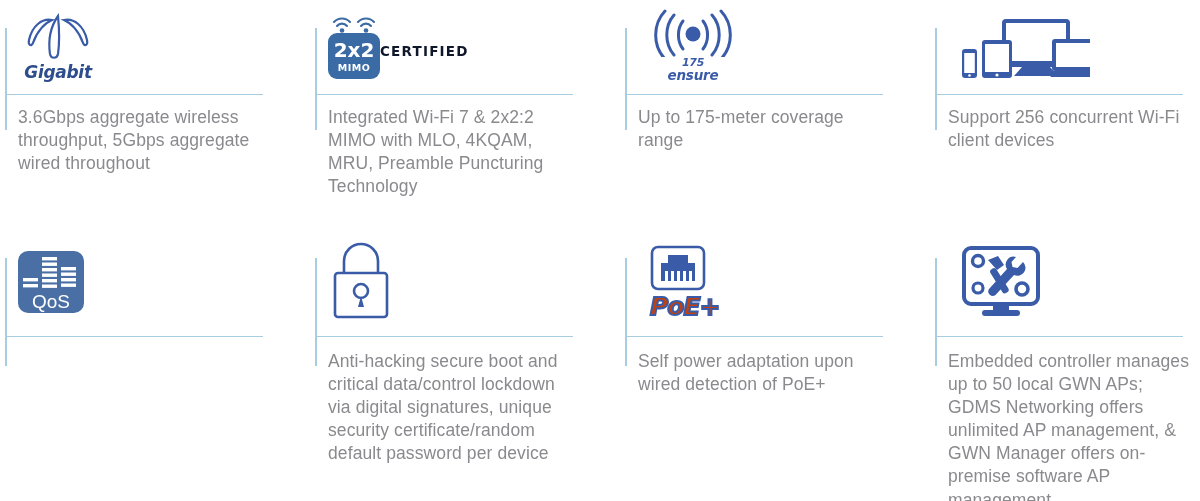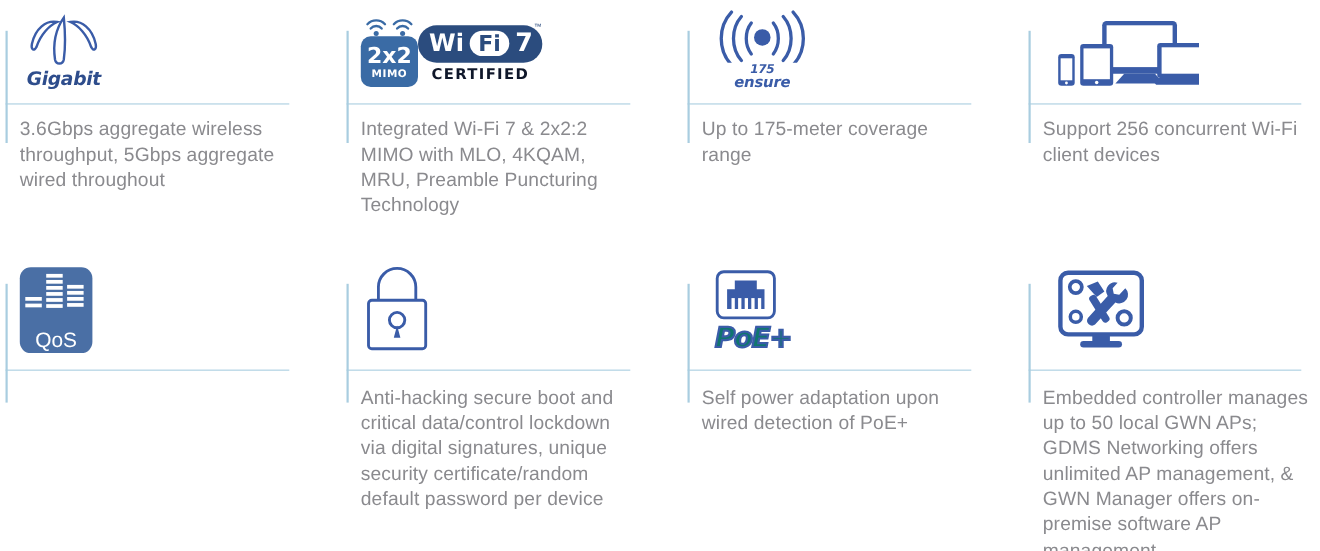--- a/index.html
+++ b/index.html
@@ -131,31 +131,31 @@
     font-family: "DejaVu Sans", sans-serif; font-style: italic; font-weight: bold;
     font-size: 11px; color: #3a5ca8; line-height: 1; letter-spacing: -.3px;
   }
   .meters-word {
     font-family: "DejaVu Sans", sans-serif; font-style: italic; font-weight: bold;
     font-size: 13.5px; color: #3a5ca8; line-height: 1.05; letter-spacing: -.2px;
   }
 
   
   .qos-box {
-    width: 66px; height: 78px; background: #4a6fa5;
+    width: 66px; height: 62px; background: #4a6fa5;
     border-radius: 10px; position: relative;
     display:flex; flex-direction:column; align-items:center; justify-content:flex-end;
     padding-bottom: 2px; box-sizing: border-box;
   }
   .qos-text { color:#fff; font-size:19px; font-family:"Liberation Sans", sans-serif; line-height:1; }
 
   
   .poe-word {
     font-family: "DejaVu Sans", sans-serif; font-style: italic; font-weight: bold;
-    font-size: 25px; color: #0f766e;
+    font-size: 25px; color: #c2410c;
     -webkit-text-stroke: 2px #3a5ca8;
     letter-spacing: -1px; line-height: 1;
     margin-top: 1px;
   }
   svg { display: block; }
 </style>
 </head>
 <body>
 
 <div class="feature-grid">
@@ -191,26 +191,20 @@
             </g>
             <circle cx="14" cy="17.5" r="2.3" fill="#3a6ba5"></circle>
             <circle cx="38" cy="17.5" r="2.3" fill="#3a6ba5"></circle>
           </svg>
           <div class="mimo-badge">
             <div class="mimo-2x2">2x2</div>
             <div class="mimo-label">MIMO</div>
           </div>
         </div>
         <div class="wifi-cert" style="margin-top:6px;">
-          <div class="wifi-pill">
-            <span class="wifi-wi">Wi</span>
-            <span class="wifi-fi-oval">Fi</span>
-            <span class="wifi-7">7</span>
-            <span class="wifi-tm">™</span>
-          </div>
           <div class="wifi-certified">CERTIFIED</div>
         </div>
       </div>
     </div>
     <div class="desc">Integrated Wi-Fi 7 &amp; 2x2:2 MIMO with MLO, 4KQAM, MRU, Preamble Puncturing Technology</div>
   </div>
 
   <div class="feature-card row1 col3">
     <div class="v-rule"></div>
     <div class="h-rule"></div>

